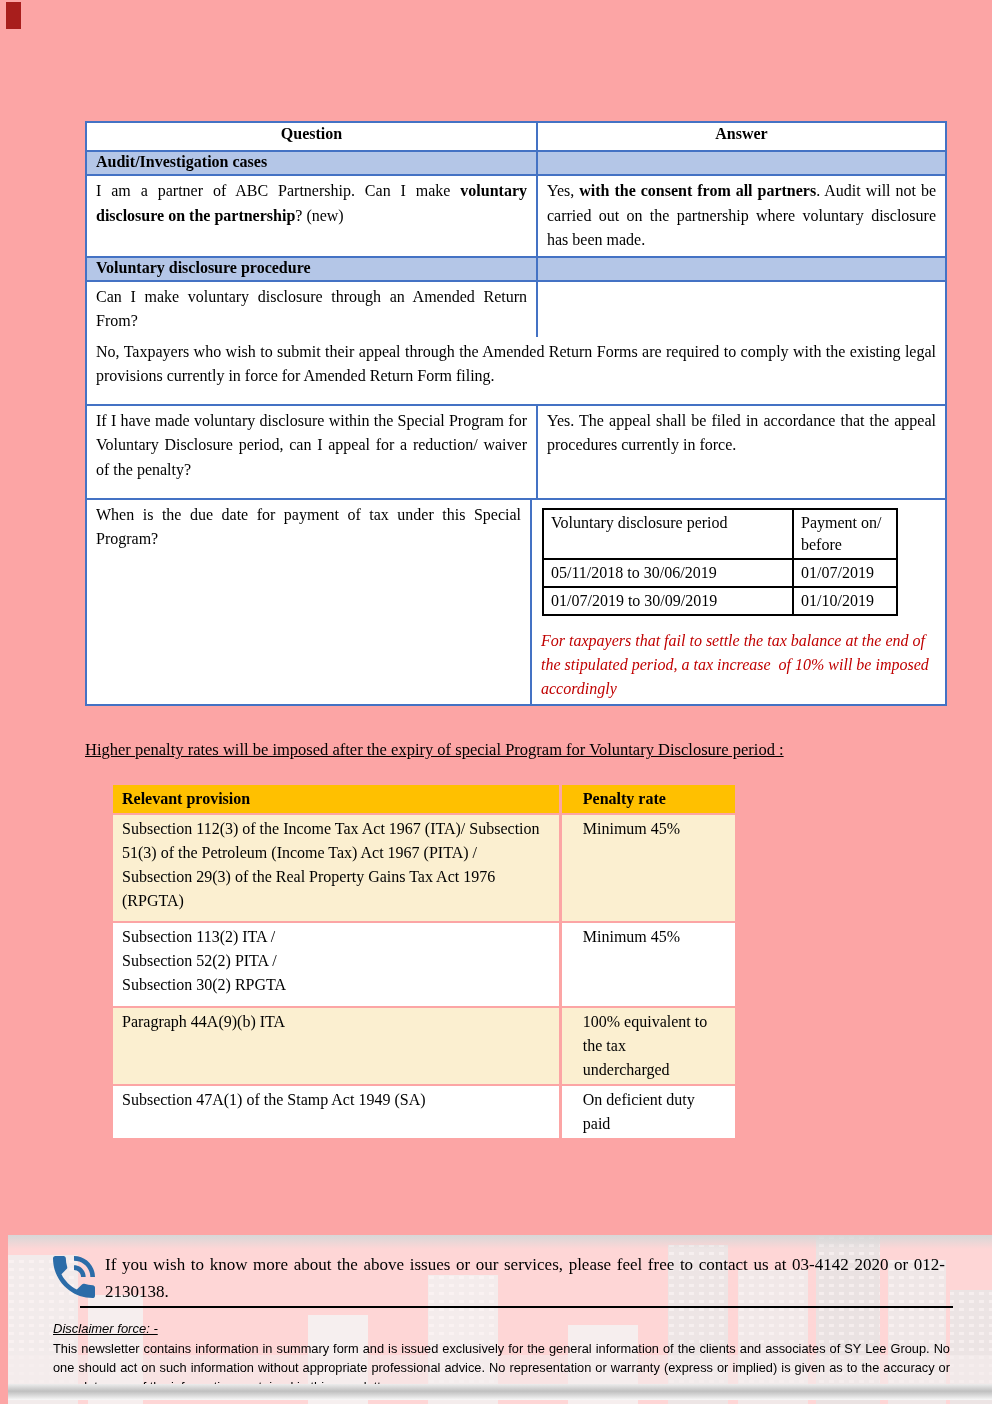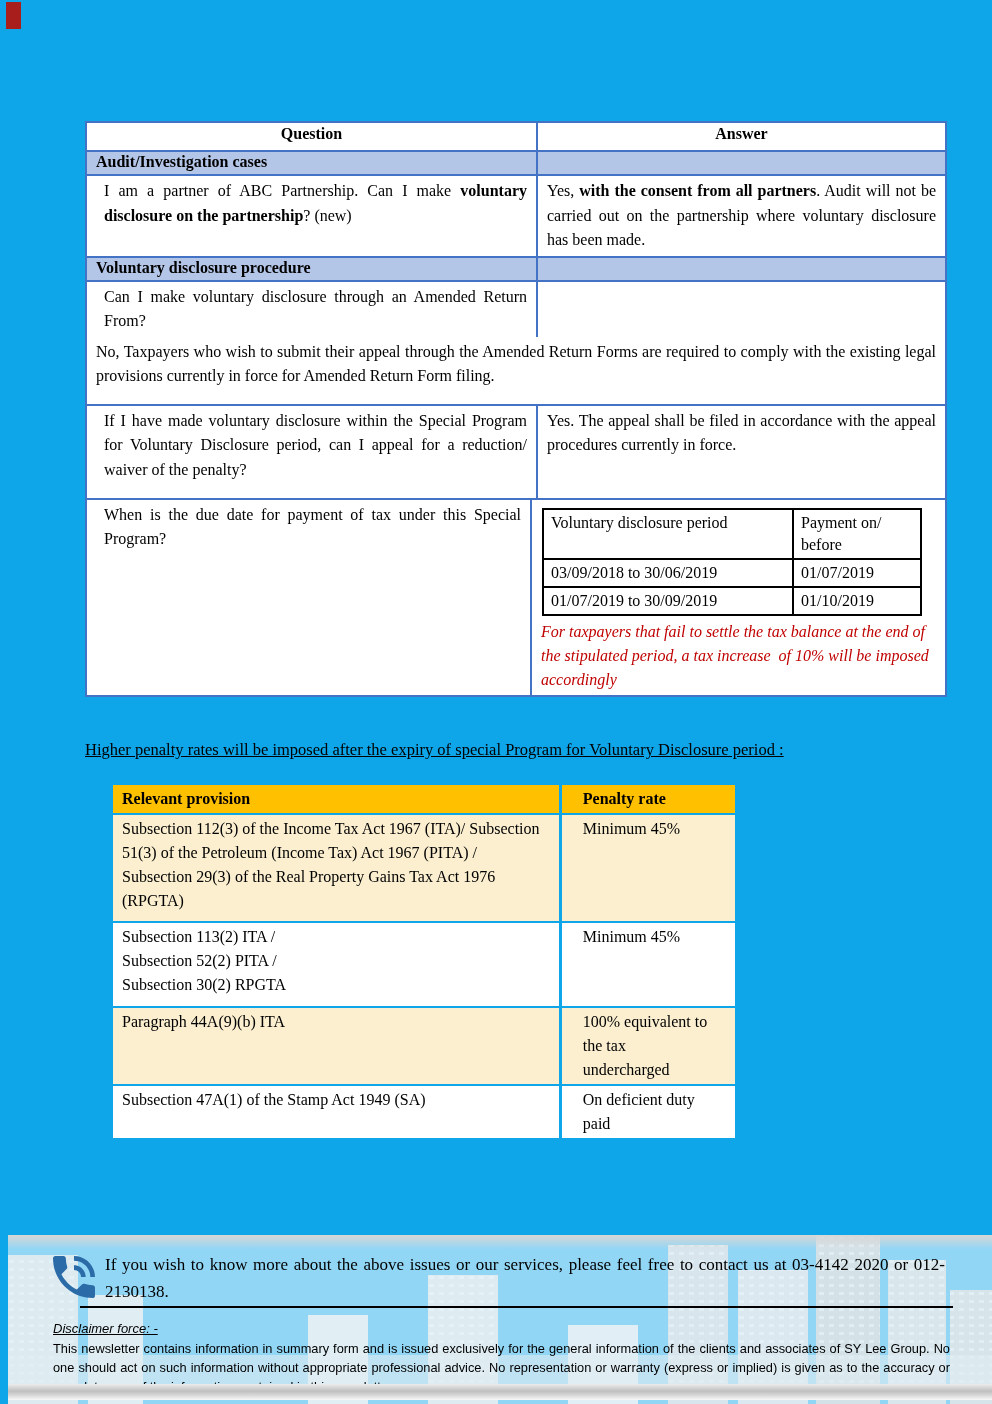--- a/index.html
+++ b/index.html
@@ -1,45 +1,45 @@
 <!DOCTYPE html>
 <html><head>
 <meta charset="utf-8">
 <style>
   html,body { margin:0; padding:0; background:#ffffff; }
   .page {
-    position:relative; width:992px; height:1404px; background:#0ea5e9;
+    position:relative; width:992px; height:1404px; background:#fca5a5;
     font-family:"Liberation Serif","DejaVu Serif",serif; color:#000; overflow:hidden;
   }
   * { box-sizing:border-box; }
 
   
   .corner-mark { position:absolute; left:6px; top:2px; width:15px; height:27px; background:#a81e1c; }
 
   
   .qa-table { position:absolute; left:85px; top:121px; width:862px; border:2px solid #4472c4; background:#fff; }
   .qa-row { display:flex; border-top:2px solid #4472c4; }
   .qa-row:first-child { border-top:none; }
-  .q-cell { width:451px; border-right:2px solid #4472c4; padding:3px 9px 3px 17px; }
+  .q-cell { width:451px; border-right:2px solid #4472c4; padding:3px 9px 3px 9px; }
   .a-cell { flex:1; padding:3px 9px 3px 9px; }
   .qa-head .q-cell, .qa-head .a-cell { text-align:center; font-weight:bold; padding:2px 4px; }
   .qa-head { min-height:27px; }
   .qa-section { background:#b4c6e7; min-height:24px; }
   .qa-section .q-cell { font-weight:bold; padding:1px 9px; }
   .qa-text { font-size:16px; line-height:24.5px; text-align:justify; }
   .row-q1 { min-height:75px; }
   .row-q2 { min-height:124px;flex-direction:column; }
   .row-q3 { min-height:94px; }
   .row-q4 { min-height:177px; }
 
   
-  .inner-table { border-collapse:collapse; margin:5px 0 4px 1px; }
+  .inner-table { border-collapse:collapse; margin:5px 0 13px 1px; }
   .inner-table td { border:2px solid #000; font-size:16px; line-height:22px; padding:2px 7px; vertical-align:top; }
   .inner-col-period { width:250px; }
-  .inner-col-pay { width:128px; }
+  .inner-col-pay { width:104px; }
   .inner-note { color:#c00000; font-style:italic; font-size:16px; line-height:24px; width:395px; white-space:pre-wrap; }
 
   
   .penalty-heading {
     position:absolute; left:85px; top:740px; font-size:16.5px; text-decoration:underline; white-space:nowrap;
   }
   .penalty-table { position:absolute; left:113px; top:785px; width:622px; }
   .pt-row { display:flex; gap:3px; margin-top:2px; }
   .pt-row:first-child { margin-top:0; }
   .pt-prov { width:494px; padding:2px 9px; font-size:16px; line-height:24px; }
@@ -98,34 +98,34 @@
       <div class="a-cell"></div>
     </div>
 
     <div class="qa-row row-q2">
       <div class="q-cell qa-text">Can I make voluntary disclosure through an Amended Return From?</div>
       <div class="a-cell qa-text">No, Taxpayers who wish to submit their appeal through the Amended Return Forms are required to comply with the existing legal provisions currently in force for Amended Return Form filing.</div>
     </div>
 
     <div class="qa-row row-q3">
       <div class="q-cell qa-text">If I have made voluntary disclosure within the Special Program for Voluntary Disclosure period, can I appeal for a reduction/ waiver of the penalty?</div>
-      <div class="a-cell qa-text">Yes. The appeal shall be filed in accordance with the appeal procedures currently in force.</div>
+      <div class="a-cell qa-text">Yes. The appeal shall be filed in accordance that the appeal procedures currently in force.</div>
     </div>
 
     <div class="qa-row row-q4">
       <div class="q-cell qa-text">When is the due date for payment of tax under this Special Program?</div>
       <div class="a-cell">
         <table class="inner-table">
           <tbody>
             <tr>
               <td class="inner-col-period b" style="font-weight:normal">Voluntary disclosure period</td>
               <td class="inner-col-pay">Payment on/ before</td>
             </tr>
             <tr>
-              <td>03/09/2018 to 30/06/2019</td>
+              <td>05/11/2018 to 30/06/2019</td>
               <td>01/07/2019</td>
             </tr>
             <tr>
               <td>01/07/2019 to 30/09/2019</td>
               <td>01/10/2019</td>
             </tr>
           </tbody>
         </table>
         <div class="inner-note">For taxpayers that fail to settle the tax balance at the end of the stipulated period, a tax increase  of 10% will be imposed accordingly</div>
       </div>

